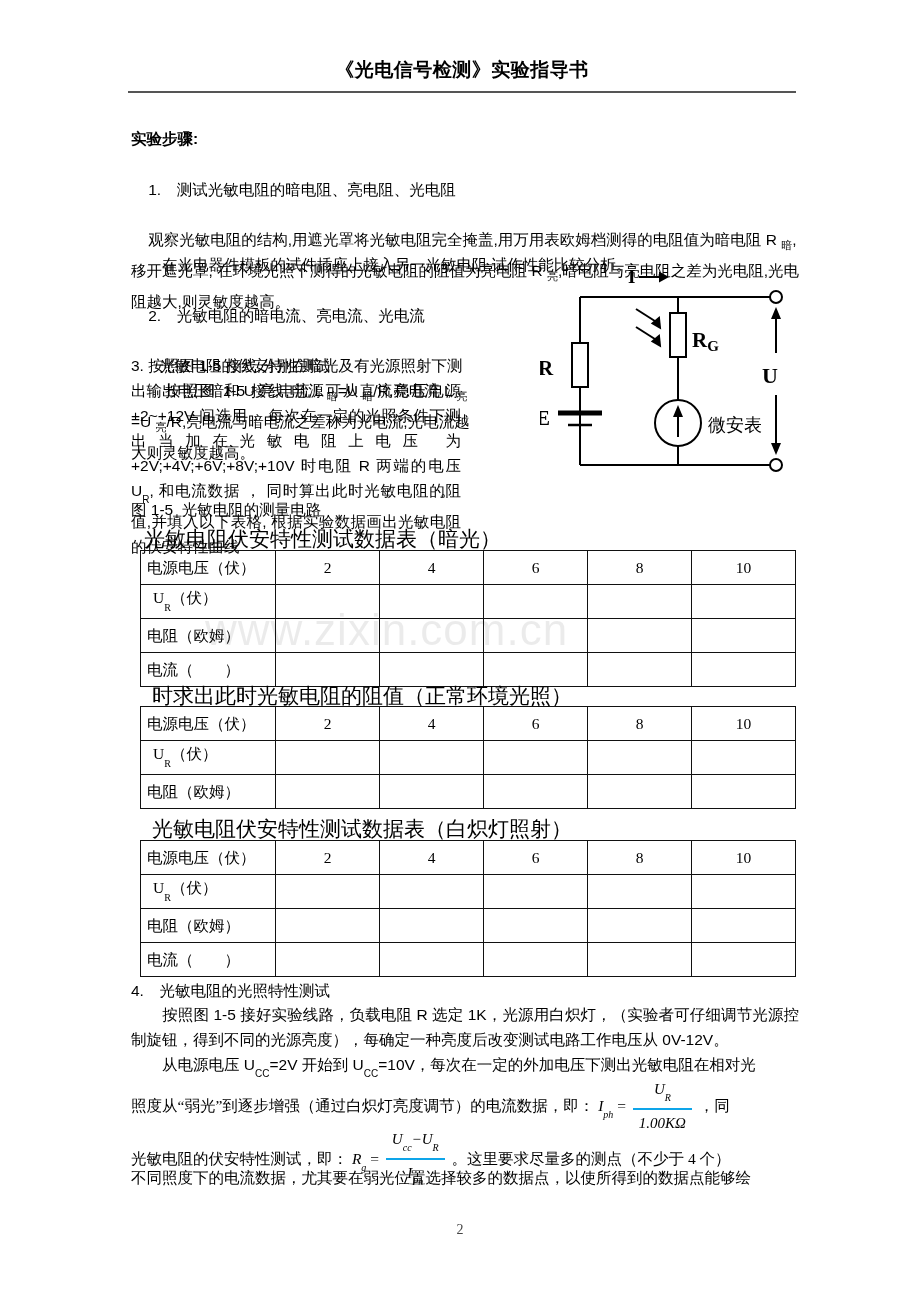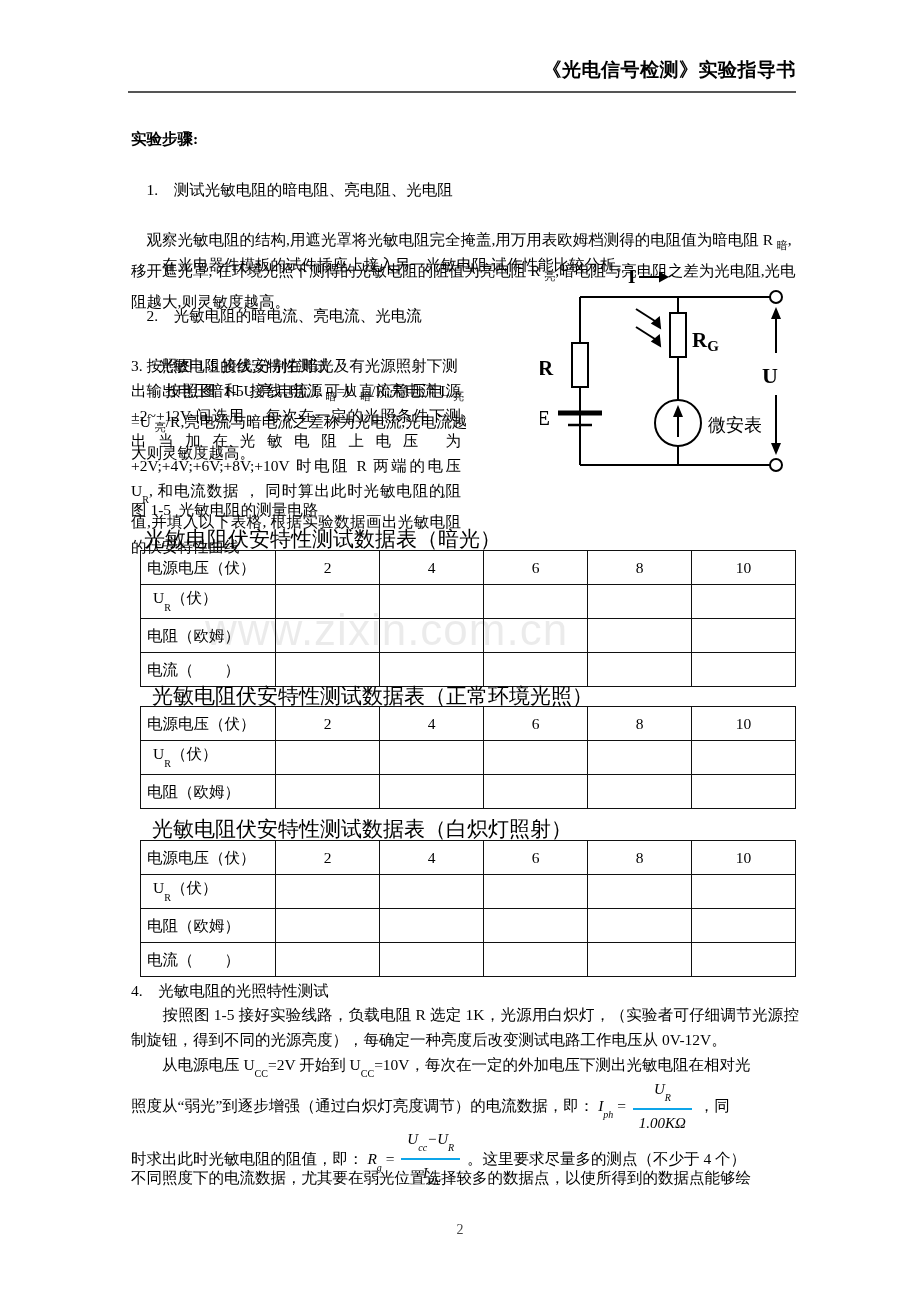--- a/index.html
+++ b/index.html
@@ -30,21 +30,20 @@
     top: 56px;
     width: 668px;
     text-align: center;
   }
   .header-title {
     font-size: 19px;
     font-weight: bold;
     letter-spacing: 0.5px;
     line-height: 26px;
     font-family: "DejaVu Serif", "Liberation Serif", serif;
-    text-align: right;
   }
   .header-rule {
     position: absolute;
     left: 128px;
     top: 91px;
     width: 668px;
     height: 0;
     border-top: 2px solid #555555;
   }
 
@@ -57,21 +56,21 @@
     text-align: center;
     font-size: 14px;
     color: #444;
   }
 
   
   .txt {
     position: absolute;
     font-size: 15.5px;
     line-height: 25px;
-    font-family: Liberation Serif, serif;
+    font-family: Liberation Sans, sans-serif;
     white-space: pre-wrap;
   }
   .bold { font-weight: bold; }
 
   .sub {
     font-size: 10px;
     vertical-align: sub;
     position: relative;
     top: 3px;
   }
@@ -310,21 +309,21 @@
           <td class="hdr-label">电流（　　）</td>
           <td class="val"></td>
           <td class="val"></td>
           <td class="val"></td>
           <td class="val"></td>
           <td class="val"></td>
         </tr>
       </tbody>
     </table>
 
-  <div class="tbl-caption" id="tblcap2">光敏电阻伏安特性测试数据表（正常环境光照）</div>
+  <div class="tbl-caption" id="tblcap2">时求出此时光敏电阻的阻值（正常环境光照）</div>
   <table class="data" id="tbl2">
       <tbody>
         <tr>
           <td class="hdr-label">电源电压（伏）</td>
           <td class="val">2</td>
           <td class="val">4</td>
           <td class="val">6</td>
           <td class="val">8</td>
           <td class="val">10</td>
         </tr>
@@ -394,21 +393,21 @@
     <span class="var">I</span><span class="sub var">ph</span>
     <span>=</span>
     <span class="frac">
       <span class="num"><span>U</span><span class="sub">R</span></span>
       <span class="den">1.00KΩ</span>
     </span>
     <span>，同</span>
   </div>
 
   <div class="formula-line" id="f-line2">
-    <span>时求出此时光敏电阻的阻值，即：</span>
+    <span>光敏电阻的伏安特性测试，即：</span>
     <span class="var">R</span><span class="sub var">g</span>
     <span>=</span>
     <span class="frac">
       <span class="num"><span>U</span><span class="sub">cc</span><span>−U</span><span class="sub">R</span></span>
       <span class="den"><span>I</span><span class="sub">Ph</span></span>
     </span>
     <span>。这里要求尽量多的测点（不少于 4 个）</span>
   </div>
 
   <div class="txt" id="b-sec4d">不同照度下的电流数据，尤其要在弱光位置选择较多的数据点，以使所得到的数据点能够绘</div>

